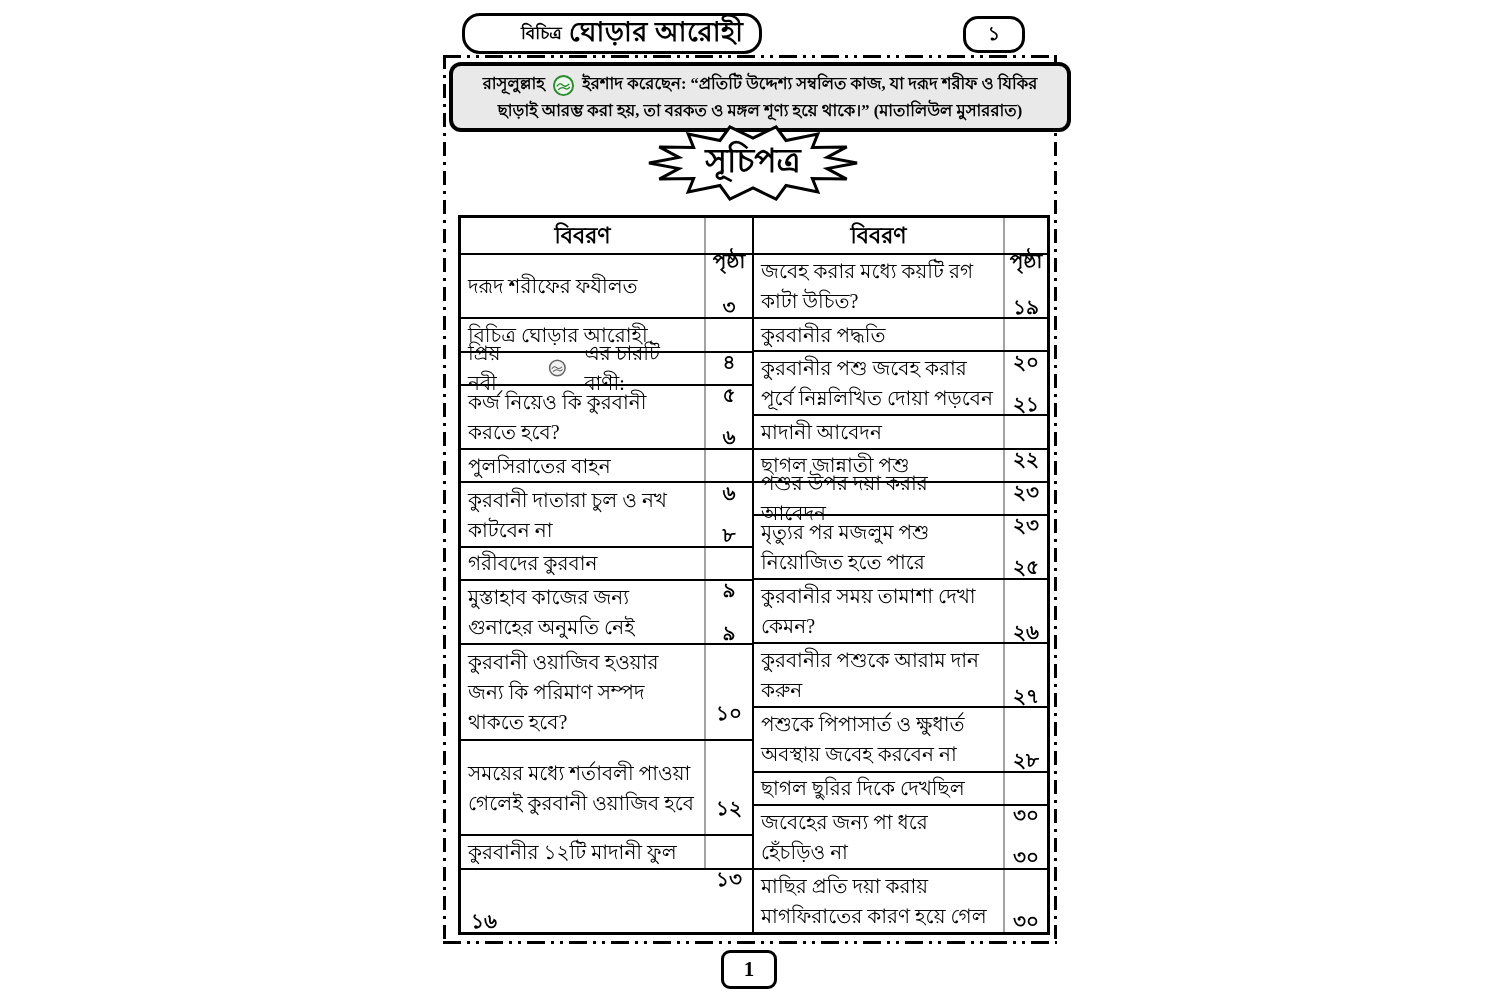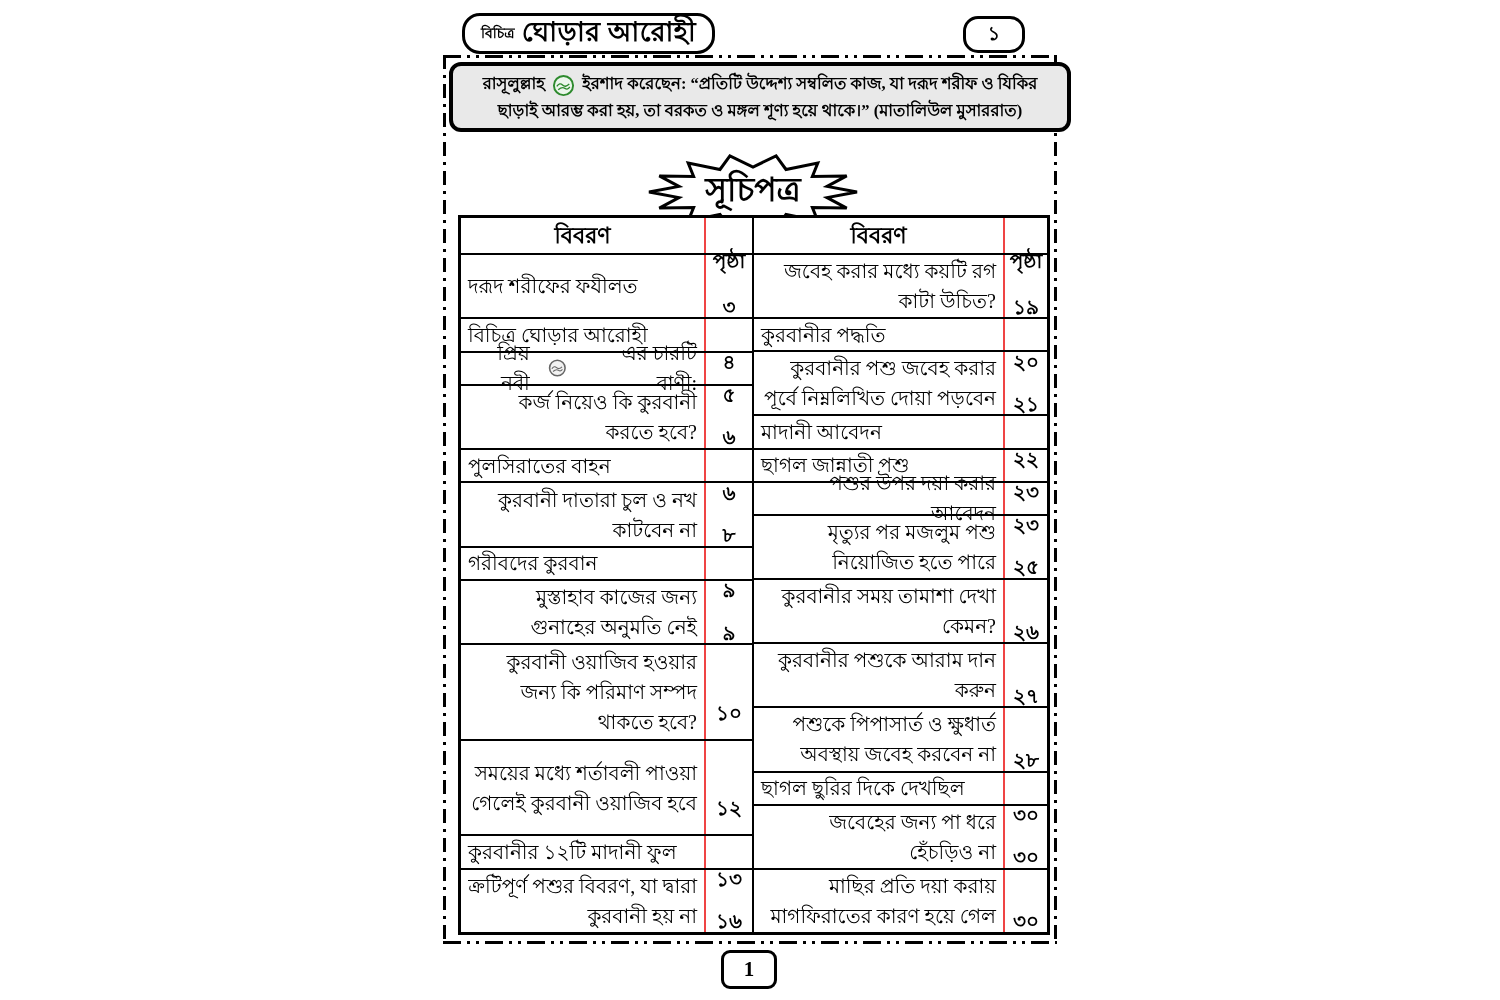--- a/index.html
+++ b/index.html
@@ -12,51 +12,51 @@
   .edge.h{height:3px;left:0;right:0;
     background:repeating-linear-gradient(90deg,#000 0 18px,transparent 18px 24px,#000 24px 27px,transparent 27px 33px,#000 33px 36px,transparent 36px 42px);}
   .edge.v{width:3px;top:0;bottom:0;
     background:repeating-linear-gradient(180deg,#000 0 14px,transparent 14px 20px,#000 20px 23px,transparent 23px 29px);}
   .edge.t{top:0;} .edge.b{bottom:0;} .edge.l{left:0;} .edge.r{right:0;}
 
   
   .title-box{position:absolute;left:462px;top:13px;height:35px;padding:0 16px;
     border:3px solid #000;border-radius:18px;background:#fff;
     display:flex;align-items:center;gap:7px;}
-  .title-small{font-size:14px;font-weight:bold;}
+  .title-small{font-size:17px;font-weight:bold;margin-left:40px;}
   .title-big{font-size:27px;font-weight:bold;letter-spacing:.5px;}
   .corner-page{position:absolute;left:963px;top:16px;width:56px;height:31px;
     border:3px solid #000;border-radius:15px;background:#fff;
     display:flex;align-items:center;justify-content:center;font-size:19px;font-weight:bold;}
 
   
   .hadith{position:absolute;left:449px;top:62px;width:594px;height:58px;
     border:4px solid #000;border-radius:12px;background:#e9e9e9;
     display:flex;align-items:center;justify-content:center;text-align:center;
     font-size:16.5px;font-weight:bold;line-height:1.65;padding:2px 10px;}
   .sall{display:inline-block;vertical-align:middle;margin:0 3px;}
 
   
-  .burst{position:absolute;left:640px;top:149px;width:226px;height:86px;}
+  .burst{position:absolute;left:640px;top:120px;width:226px;height:86px;}
   .burst svg{position:absolute;left:0;top:0;}
   .burst .label{position:absolute;left:0;top:0;width:226px;height:86px;
     display:flex;align-items:center;justify-content:center;
     font-size:33px;font-weight:bold;}
 
   
   .toc{position:absolute;left:458px;top:215px;width:592px;height:720px;
     display:flex;border:3px solid #000;background:#fff;box-sizing:border-box;}
   .toc-col{display:flex;flex-direction:column;box-sizing:border-box;}
   .toc-col.left{width:291px;}
   .toc-col.right{flex:1;border-left:2px solid #000;}
   .row{display:flex;flex:1 1 0;min-height:0;border-top:2px solid #000;box-sizing:border-box;}
   .row.hd{flex:0 0 35px;border-top:none;}
   .row.w2{flex-grow:2;} .row.w3{flex-grow:3;}
   .desc{flex:1;display:flex;align-items:center;padding:1px 7px;
-    font-size:20px;line-height:1.5;border-right:2px solid #ef4444;box-sizing:border-box;text-align:right;}
+    font-size:20px;line-height:1.5;border-right:2px solid #a3a3a3;box-sizing:border-box;}
   .pg{width:46px;display:flex;align-items:center;justify-content:center;
     font-size:20px;font-weight:600;box-sizing:border-box;margin-top:44px;}
   .toc-col.right .pg{width:42px;}
   .hd .desc{justify-content:center;font-weight:bold;font-size:22px;padding:0;}
   .hd .pg{font-weight:bold;font-size:20px;}
 
   
   .footer-page{position:absolute;left:721px;top:950px;width:50px;height:33px;
     border:3px solid #000;border-radius:9px;background:#fff;
     display:flex;align-items:center;justify-content:center;
@@ -150,21 +150,20 @@
       </div>
       <div class="row w3">
         <div class="desc">সময়ের মধ্যে শর্তাবলী পাওয়া গেলেই কুরবানী ওয়াজিব হবে</div>
         <div class="pg">১২</div>
       </div>
       <div class="row">
         <div class="desc">কুরবানীর ১২টি মাদানী ফুল</div>
         <div class="pg">১৩</div>
       </div>
       <div class="row w2">
-        <div class="desc">ক্রটিপূর্ণ পশুর বিবরণ, যা দ্বারা কুরবানী হয় না</div>
         <div class="pg">১৬</div>
       </div>
     </div>
 
     <div class="toc-col right">
       <div class="row hd">
         <div class="desc">বিবরণ</div>
         <div class="pg">পৃষ্ঠা</div>
       </div>
       <div class="row w2">

